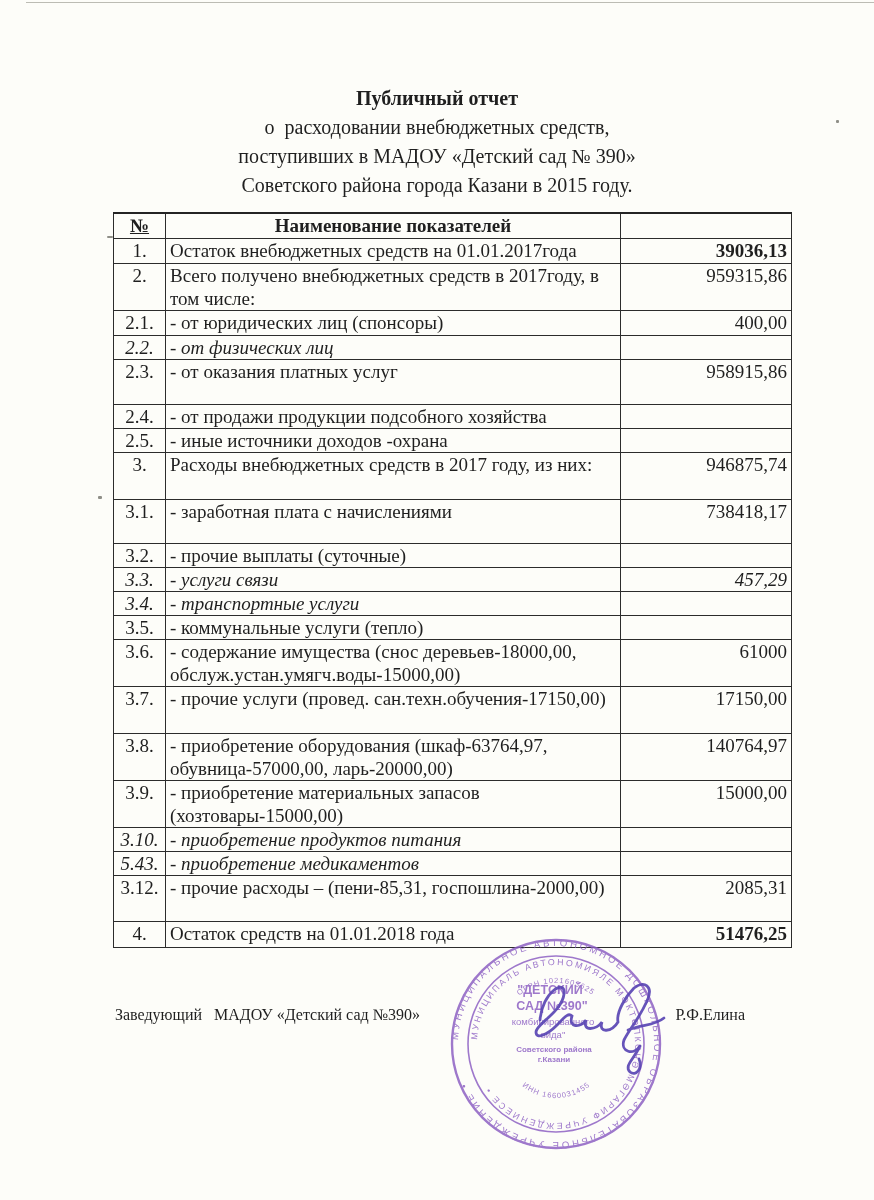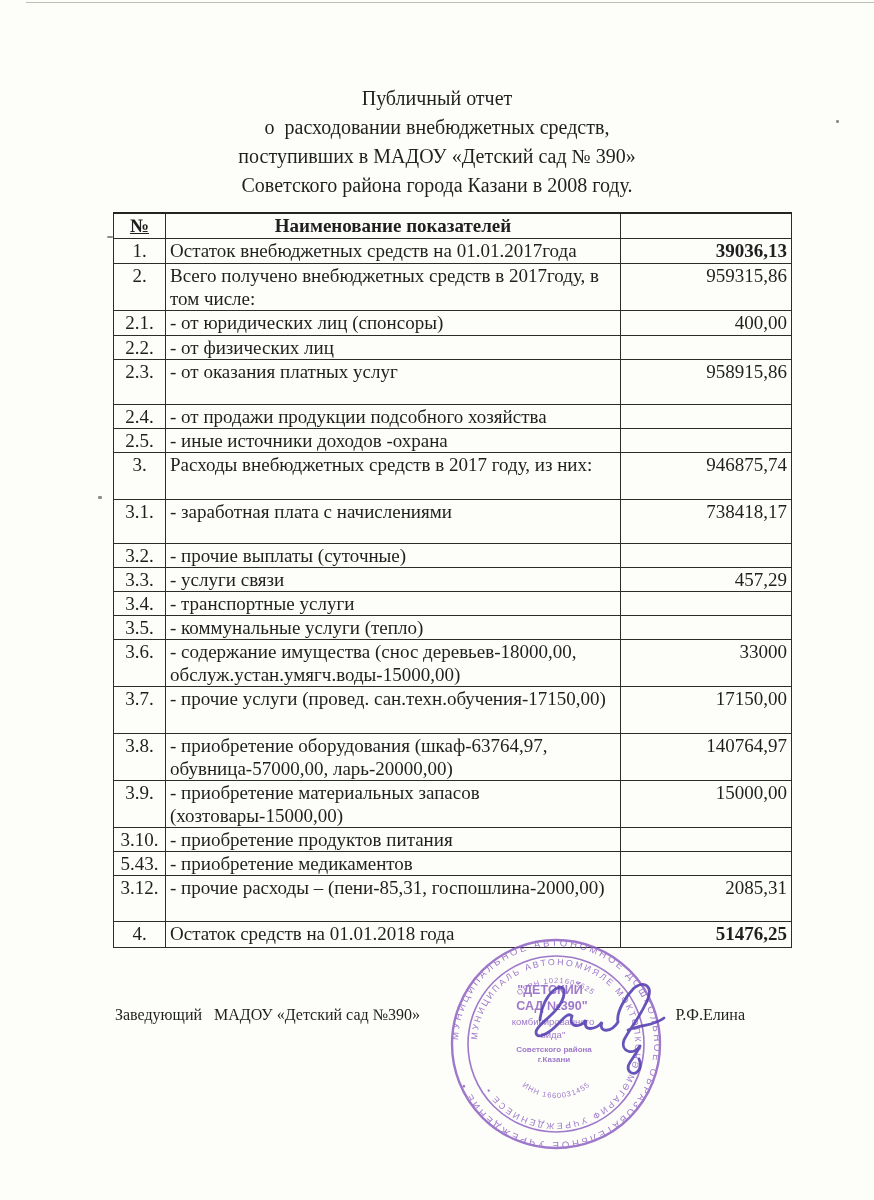--- a/index.html
+++ b/index.html
@@ -23,21 +23,21 @@
   .speck{position:absolute;background:#8f8f88;border-radius:1px;}
 
   
   .title{
     margin:84px auto 0 auto;
     text-align:center;
     font-size:20px;
     line-height:29px;
   }
   .title-line{white-space:pre;}
-  .title-line.b{font-weight:normal;}
+  .title-line.b{font-weight:bold;}
 
   
   table.report{
     border-collapse:collapse;
     table-layout:fixed;
     width:678px;
     margin:12px 0 0 113px;
     font-size:19px;
     line-height:23px;
   }
@@ -52,21 +52,21 @@
   col.c2{width:455px;}
   col.c3{width:171px;}
   th{font-weight:bold;text-align:center;padding-top:1px;}
   th.num-h span{text-decoration:underline;}
   td.c-num{text-align:center;}
   td.c-name{padding-left:7px;padding-right:6px;}
   td.c-val{text-align:right;}
   .b{font-weight:normal;}
   .vb{font-weight:bold;}
   
-  tr.h23{height:23px;} tr.h24{height:24px;} tr.h25{height:25px;}
+  tr.h23{height:23px;font-style:italic;} tr.h24{height:24px;} tr.h25{height:25px;}
   tr.h26{height:26px;} tr.h44{height:44px;} tr.h45{height:45px;}
   tr.h46{height:46px;} tr.h47{height:47px;}
 
   
   .footer{
     position:absolute;
     left:115px;right:129px;top:1006px;
     display:flex;justify-content:space-between;
     font-size:16px;
   }
@@ -92,21 +92,21 @@
 
   <div class="scan-top-line"></div>
   <div class="speck" style="left:107px;top:236px;width:6px;height:2px;"></div>
   <div class="speck" style="left:98px;top:496px;width:4px;height:3px;"></div>
   <div class="speck" style="left:836px;top:120px;width:3px;height:3px;"></div>
 
   <div class="title">
     <div class="title-line b">Публичный отчет</div>
     <div class="title-line">о  расходовании внебюджетных средств,</div>
     <div class="title-line">поступивших в МАДОУ «Детский сад № 390»</div>
-    <div class="title-line">Советского района города Казани в 2008 году.</div>
+    <div class="title-line">Советского района города Казани в 2015 году.</div>
   </div>
 
   <table class="report">
     <colgroup>
         <col class="c1">
         <col class="c2">
         <col class="c3">
       </colgroup>
     <thead>
       <tr class="h25">
@@ -177,21 +177,21 @@
         <td class="c-val"></td>
       </tr>
       <tr class="h24">
         <td class="c-num">3.5.</td>
         <td class="c-name"><span>- коммунальные услуги (тепло)</span></td>
         <td class="c-val"></td>
       </tr>
       <tr class="h46">
         <td class="c-num">3.6.</td>
         <td class="c-name"><span>- содержание имущества (снос деревьев-18000,00, обслуж.устан.умягч.воды-15000,00)</span></td>
-        <td class="c-val">33000</td>
+        <td class="c-val">61000</td>
       </tr>
       <tr class="h47">
         <td class="c-num">3.7.</td>
         <td class="c-name"><span>- прочие услуги (провед. сан.техн.обучения-17150,00)</span></td>
         <td class="c-val">17150,00</td>
       </tr>
       <tr class="h47">
         <td class="c-num">3.8.</td>
         <td class="c-name"><span>- приобретение оборудования (шкаф-63764,97, обувница-57000,00, ларь-20000,00)</span></td>
         <td class="c-val">140764,97</td>

